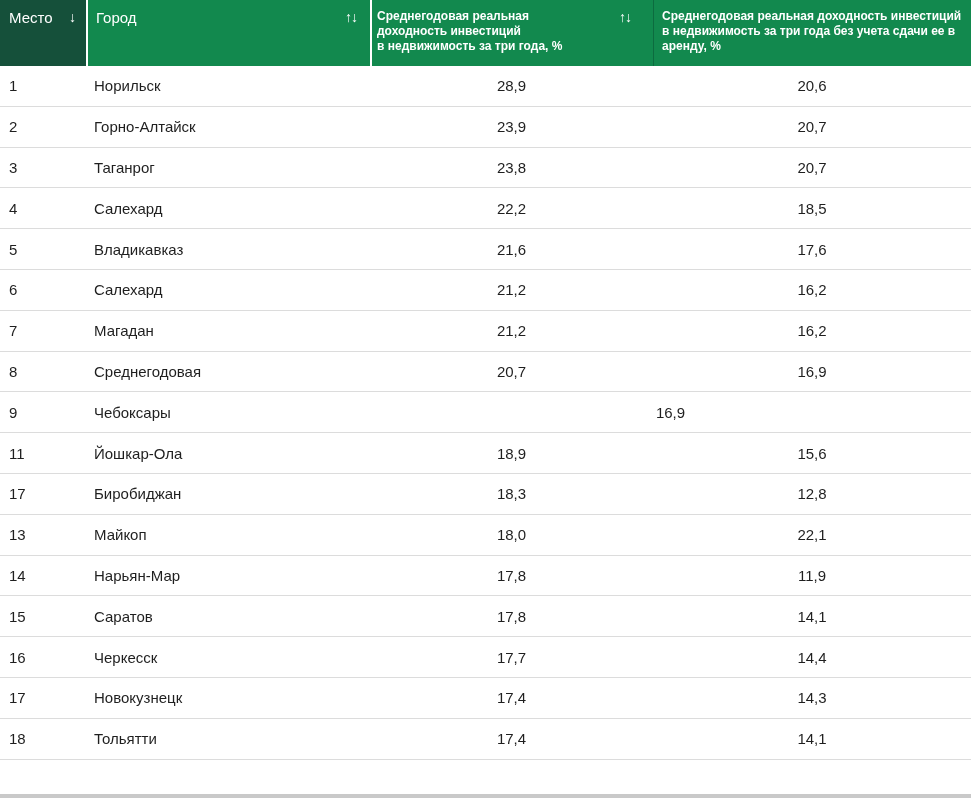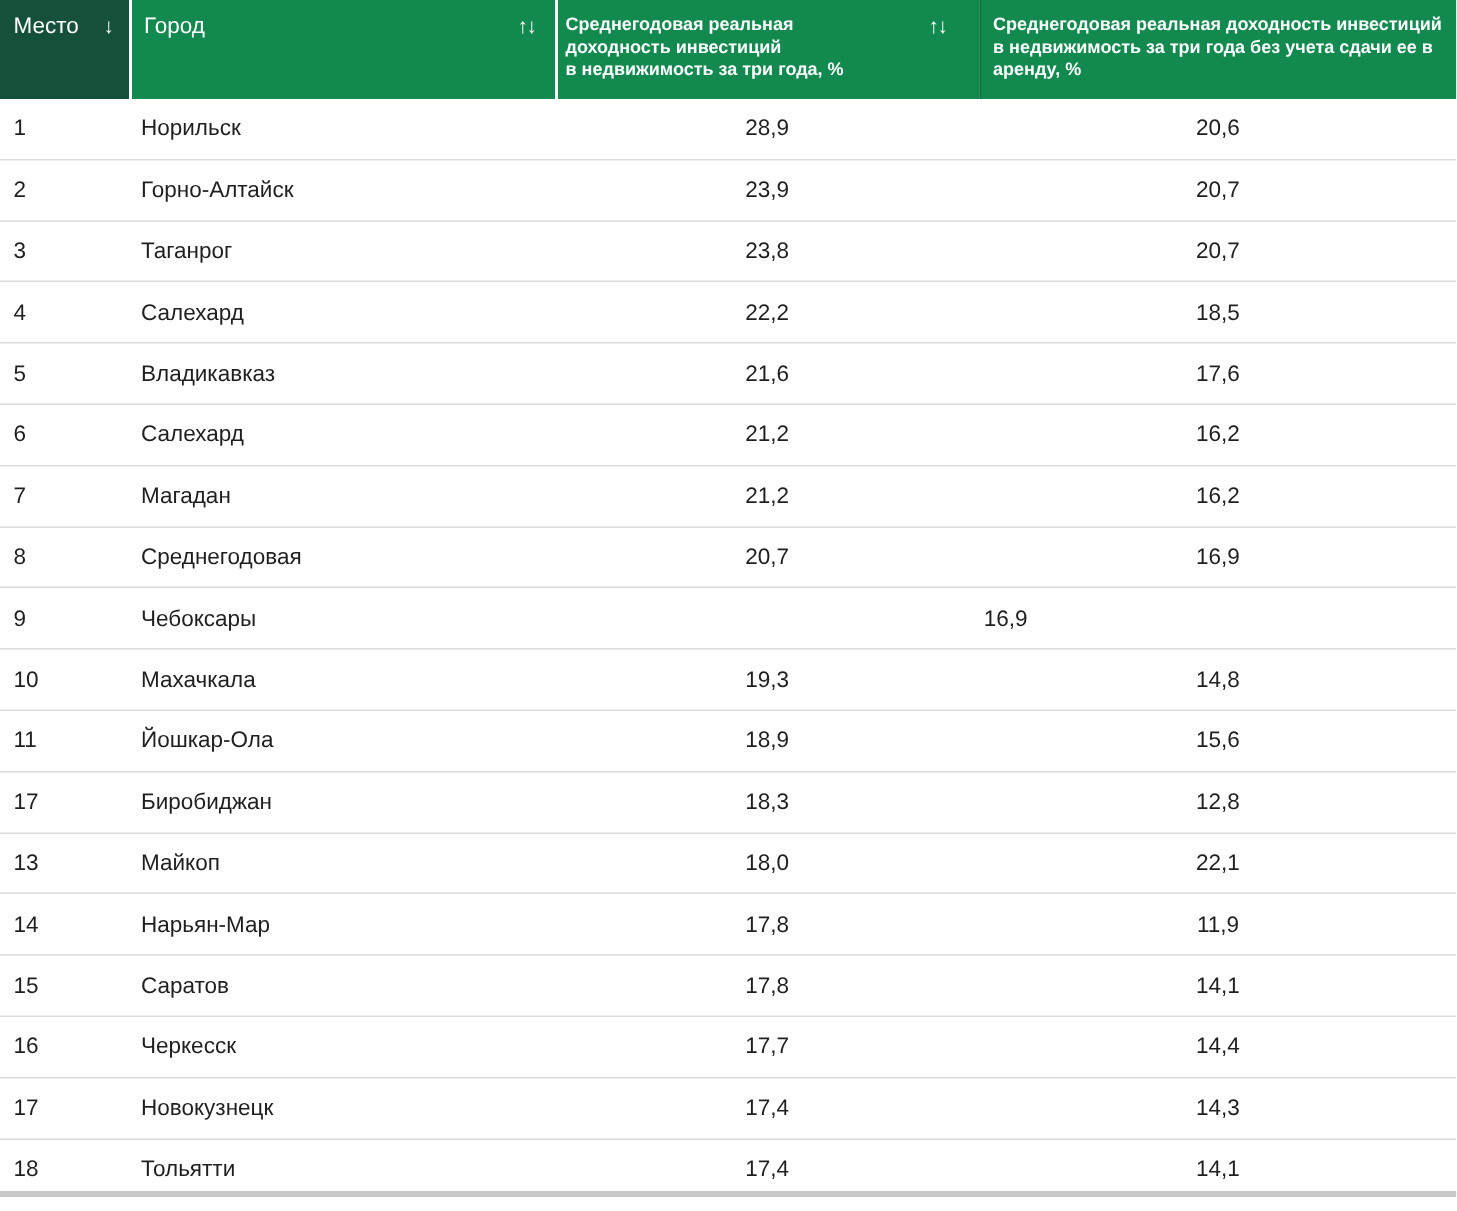--- a/index.html
+++ b/index.html
@@ -102,26 +102,20 @@
         <div class="cell cell-city">Среднегодовая</div>
         <div class="cell cell-v1">20,7</div>
         <div class="cell cell-v2">16,9</div>
       </div>
       <div class="row">
         <div class="cell cell-place">9</div>
         <div class="cell cell-city">Чебоксары</div>
         <div class="cell cell-v2">16,9</div>
       </div>
       <div class="row">
-        <div class="cell cell-place">10</div>
-        <div class="cell cell-city">Махачкала</div>
-        <div class="cell cell-v1">19,3</div>
-        <div class="cell cell-v2">14,8</div>
-      </div>
-      <div class="row">
         <div class="cell cell-place">11</div>
         <div class="cell cell-city">Йошкар-Ола</div>
         <div class="cell cell-v1">18,9</div>
         <div class="cell cell-v2">15,6</div>
       </div>
       <div class="row">
         <div class="cell cell-place">17</div>
         <div class="cell cell-city">Биробиджан</div>
         <div class="cell cell-v1">18,3</div>
         <div class="cell cell-v2">12,8</div>

